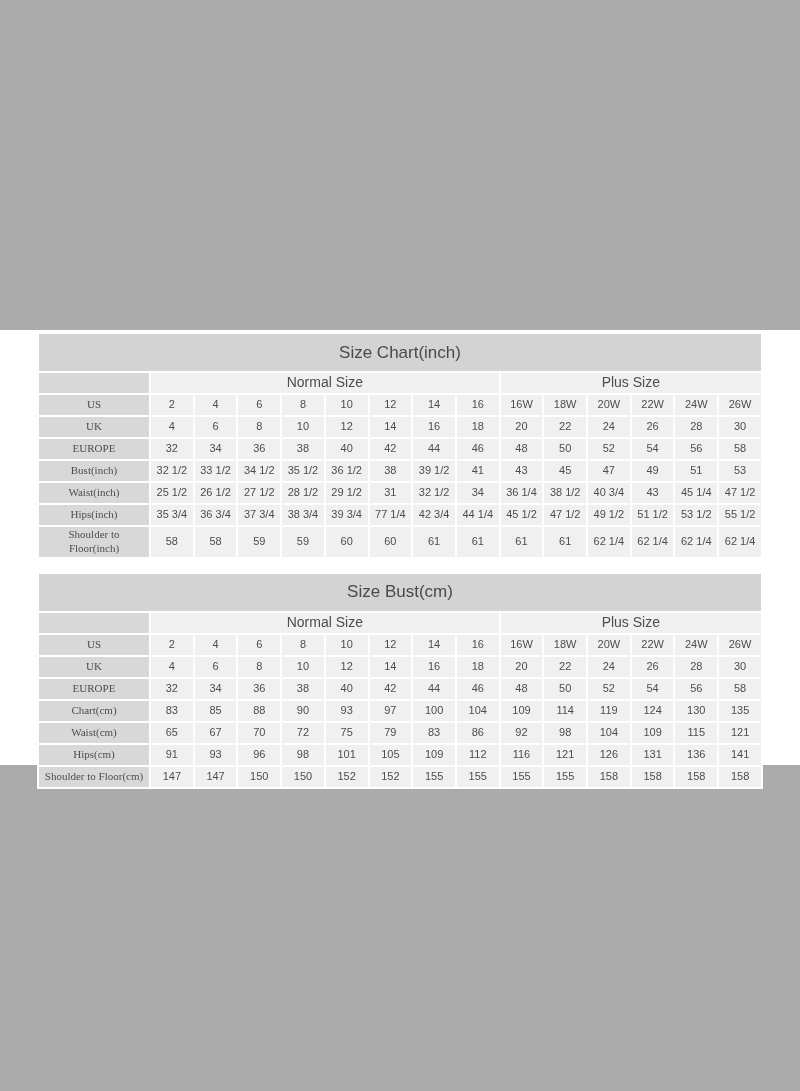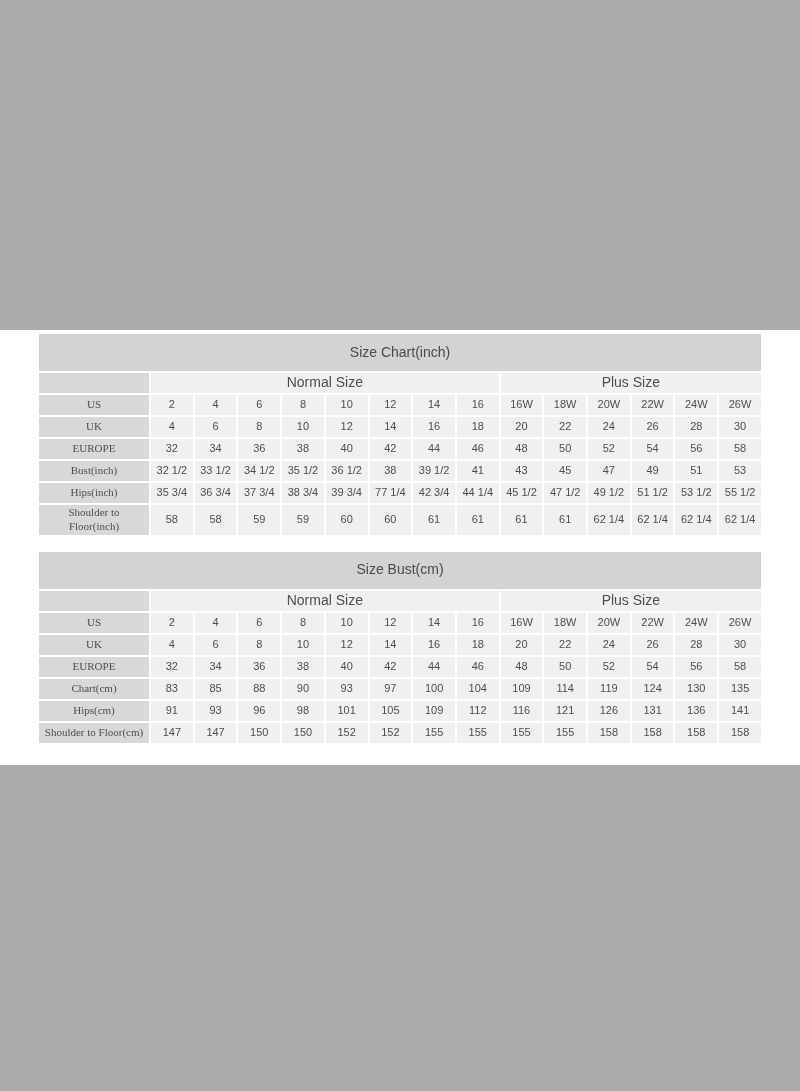--- a/index.html
+++ b/index.html
@@ -48,21 +48,21 @@
     font-size: 11px;
     line-height: 1.25;
     color: var(--text);
     height: 20px;
     padding: 1px 2px;
     white-space: pre-line;
     overflow: hidden;
   }
   td.title-cell {
     background: var(--title-bar);
-    font-size: 14px;
+    font-size: 17px;
     height: 37px;
     color: #4a4a4a;
   }
   td.corner-cell { background: var(--label-cell); }
   td.group-cell { background: var(--data-cell); font-size: 14px; }
   td.label-cell { background: var(--label-cell); font-family: Liberation Serif, serif; }
   td.data-cell { background: var(--data-cell); }
 </style>
 </head>
 <body>
@@ -147,20 +147,37 @@
           <td class="data-cell">39 1/2</td>
           <td class="data-cell">41</td>
           <td class="data-cell">43</td>
           <td class="data-cell">45</td>
           <td class="data-cell">47</td>
           <td class="data-cell">49</td>
           <td class="data-cell">51</td>
           <td class="data-cell">53</td>
         </tr>
         <tr>
+          <td class="label-cell">Waist(inch)</td>
+          <td class="data-cell">25 1/2</td>
+          <td class="data-cell">26 1/2</td>
+          <td class="data-cell">27 1/2</td>
+          <td class="data-cell">28 1/2</td>
+          <td class="data-cell">29 1/2</td>
+          <td class="data-cell">31</td>
+          <td class="data-cell">32 1/2</td>
+          <td class="data-cell">34</td>
+          <td class="data-cell">36 1/4</td>
+          <td class="data-cell">38 1/2</td>
+          <td class="data-cell">40 3/4</td>
+          <td class="data-cell">43</td>
+          <td class="data-cell">45 1/4</td>
+          <td class="data-cell">47 1/2</td>
+        </tr>
+        <tr>
           <td class="label-cell">Hips(inch)</td>
           <td class="data-cell">35 3/4</td>
           <td class="data-cell">36 3/4</td>
           <td class="data-cell">37 3/4</td>
           <td class="data-cell">38 3/4</td>
           <td class="data-cell">39 3/4</td>
           <td class="data-cell">77 1/4</td>
           <td class="data-cell">42 3/4</td>
           <td class="data-cell">44 1/4</td>
           <td class="data-cell">45 1/2</td>
@@ -269,20 +286,37 @@
           <td class="data-cell">100</td>
           <td class="data-cell">104</td>
           <td class="data-cell">109</td>
           <td class="data-cell">114</td>
           <td class="data-cell">119</td>
           <td class="data-cell">124</td>
           <td class="data-cell">130</td>
           <td class="data-cell">135</td>
         </tr>
         <tr>
+          <td class="label-cell">Waist(cm)</td>
+          <td class="data-cell">65</td>
+          <td class="data-cell">67</td>
+          <td class="data-cell">70</td>
+          <td class="data-cell">72</td>
+          <td class="data-cell">75</td>
+          <td class="data-cell">79</td>
+          <td class="data-cell">83</td>
+          <td class="data-cell">86</td>
+          <td class="data-cell">92</td>
+          <td class="data-cell">98</td>
+          <td class="data-cell">104</td>
+          <td class="data-cell">109</td>
+          <td class="data-cell">115</td>
+          <td class="data-cell">121</td>
+        </tr>
+        <tr>
           <td class="label-cell">Hips(cm)</td>
           <td class="data-cell">91</td>
           <td class="data-cell">93</td>
           <td class="data-cell">96</td>
           <td class="data-cell">98</td>
           <td class="data-cell">101</td>
           <td class="data-cell">105</td>
           <td class="data-cell">109</td>
           <td class="data-cell">112</td>
           <td class="data-cell">116</td>

